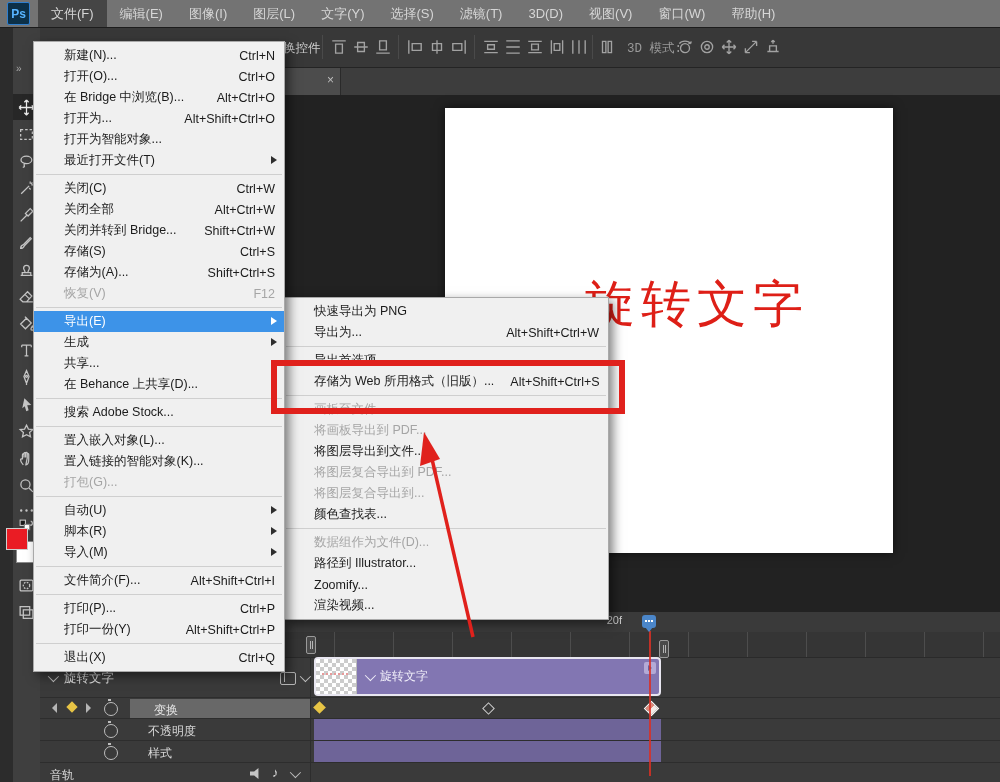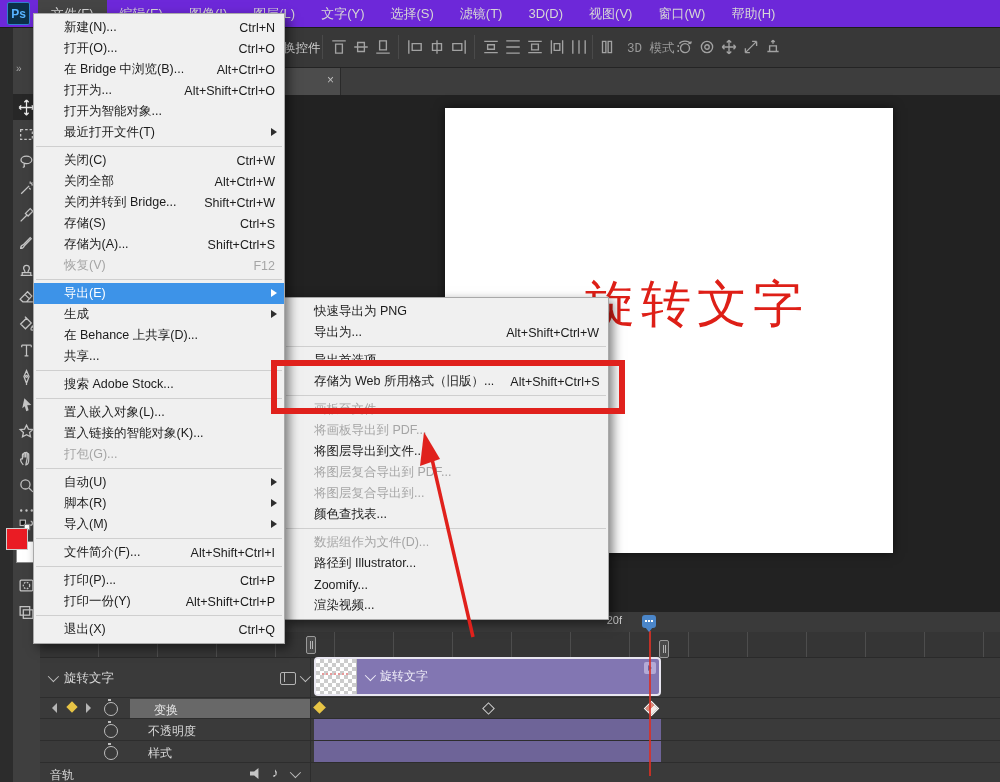--- a/index.html
+++ b/index.html
@@ -1,20 +1,20 @@
 <!DOCTYPE html>
 <html><head>
 <meta charset="utf-8">
 <style>
   html,body{margin:0;padding:0;background:#111;}
   #app{position:relative;width:1000px;height:782px;overflow:hidden;
        font-family:"Liberation Sans","DejaVu Sans",sans-serif;
        background:#232323;color:#d6d6d6;font-size:13px;}
   
-  #menubar{position:absolute;left:0;top:0;width:1000px;height:27px;background:#6d28d9;
+  #menubar{position:absolute;left:0;top:0;width:1000px;height:27px;background:#737373;
            border-bottom:1px solid #1c1c1c;display:flex;align-items:center;z-index:15;}
   #pslogo{width:21px;height:21px;margin:0 8px 0 7px;background:#0c3048;border:1px solid #2f7fd0;
           color:#57b4ff;font-weight:bold;font-size:12px;display:flex;align-items:center;justify-content:center;border-radius:2px;}
   .mb-item{padding:0 13px;height:27px;display:flex;align-items:center;cursor:default;white-space:nowrap;}
   .mb-item.active{background:#454545;}
   
   #optionsbar{position:absolute;left:0;top:27px;width:1000px;height:40px;background:#383838;
               border-bottom:1px solid #242424;z-index:2;}
   #optionsbar .obsep{position:absolute;top:8px;width:1px;height:24px;background:#4a4a4a;}
   .ob{position:absolute;top:11px;width:18px;height:18px;opacity:.8;}
@@ -77,21 +77,21 @@
   #phicon:after{content:"";position:absolute;left:3px;top:12px;border:4px solid transparent;border-top:5px solid #4b86c9;}
   .wa{position:absolute;width:8px;height:16px;background:#4a4a4a;border:1px solid #9a9a9a;border-radius:2px;display:flex;gap:1px;align-items:center;justify-content:center;}
   .wa i{width:1px;height:8px;background:#b5b5b5;}
   .speaker{position:absolute;width:13px;height:11px;background:#c4c4c4;
            clip-path:polygon(0 32%,32% 32%,65% 0,65% 100%,32% 68%,0 68%);}
   .filmicon{position:absolute;width:14px;height:11px;border:1.3px solid #b5b5b5;border-radius:2px;}
   .filmicon:before{content:"";position:absolute;left:3px;top:0;width:1px;height:9px;background:#b5b5b5;}
   
   .menu{position:absolute;background:#f0f0f0;border:1px solid #a9a9a9;box-shadow:4px 4px 10px rgba(0,0,0,.5);
         padding:3px 0;display:flex;flex-direction:column;font-size:12.5px;color:#1b1b1b;}
-  #filemenu{left:33px;top:13px;width:250px;z-index:30;}
+  #filemenu{left:33px;top:41px;width:250px;z-index:30;}
   #submenu{left:283px;top:297px;width:324px;z-index:29;}
   .mr{flex:0 0 21px;display:flex;align-items:center;padding:0 9px 0 30px;position:relative;box-sizing:border-box;white-space:nowrap;}
   .menu .ml{flex:1;}
   .ms{margin-left:16px;}
   .arr{display:none;position:absolute;right:7px;top:6px;width:0;height:0;border:4.5px solid transparent;border-left:6px solid #2e2e2e;border-right:none;}
   .has-arrow .arr{display:block;}
   .hl{background:#3d93e8;color:#fff;}
   .hl .arr{border-left-color:#fff;}
   .dis{color:#a5a5a5;}
   .sep{flex:0 0 1px;background:#cfcfcf;margin:3px 2px;}
@@ -449,25 +449,25 @@
         <span class="ml">导出(E)</span>
         <span class="ms"></span>
         <span class="arr"></span>
       </div>
       <div class="mr has-arrow">
         <span class="ml">生成</span>
         <span class="ms"></span>
         <span class="arr"></span>
       </div>
       <div class="mr">
+        <span class="ml">共享...</span>
+        <span class="ms"></span>
+      </div>
+      <div class="mr">
         <span class="ml">在 Behance 上共享(D)...</span>
-        <span class="ms"></span>
-      </div>
-      <div class="mr">
-        <span class="ml">共享...</span>
         <span class="ms"></span>
       </div>
       <div class="sep"></div>
       <div class="mr">
         <span class="ml">搜索 Adobe Stock...</span>
         <span class="ms"></span>
       </div>
       <div class="sep"></div>
       <div class="mr">
         <span class="ml">置入嵌入对象(L)...</span>

